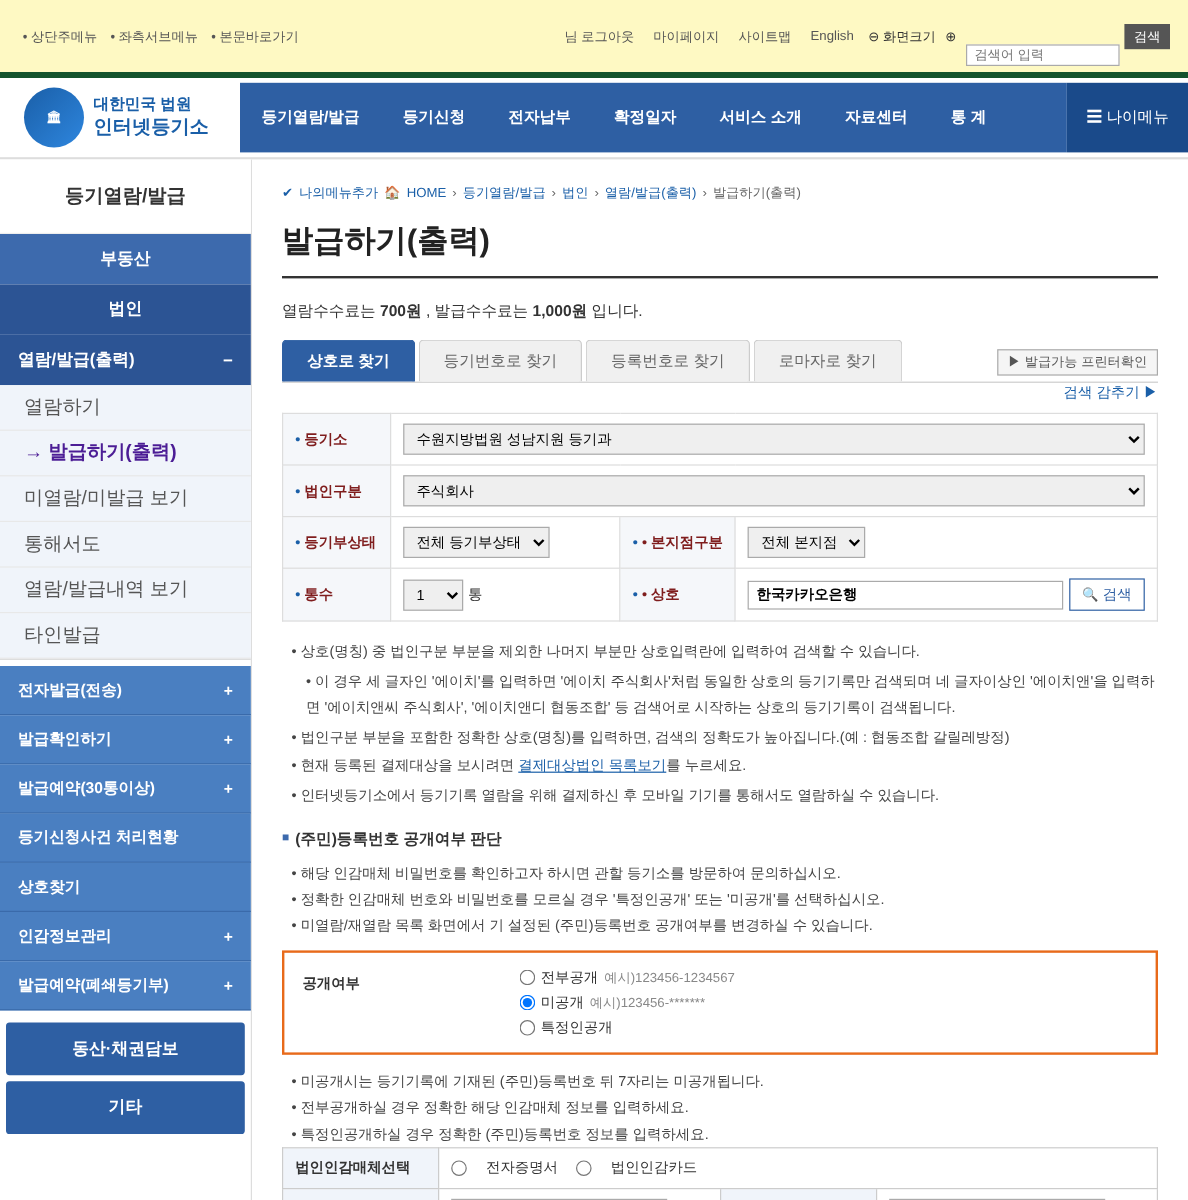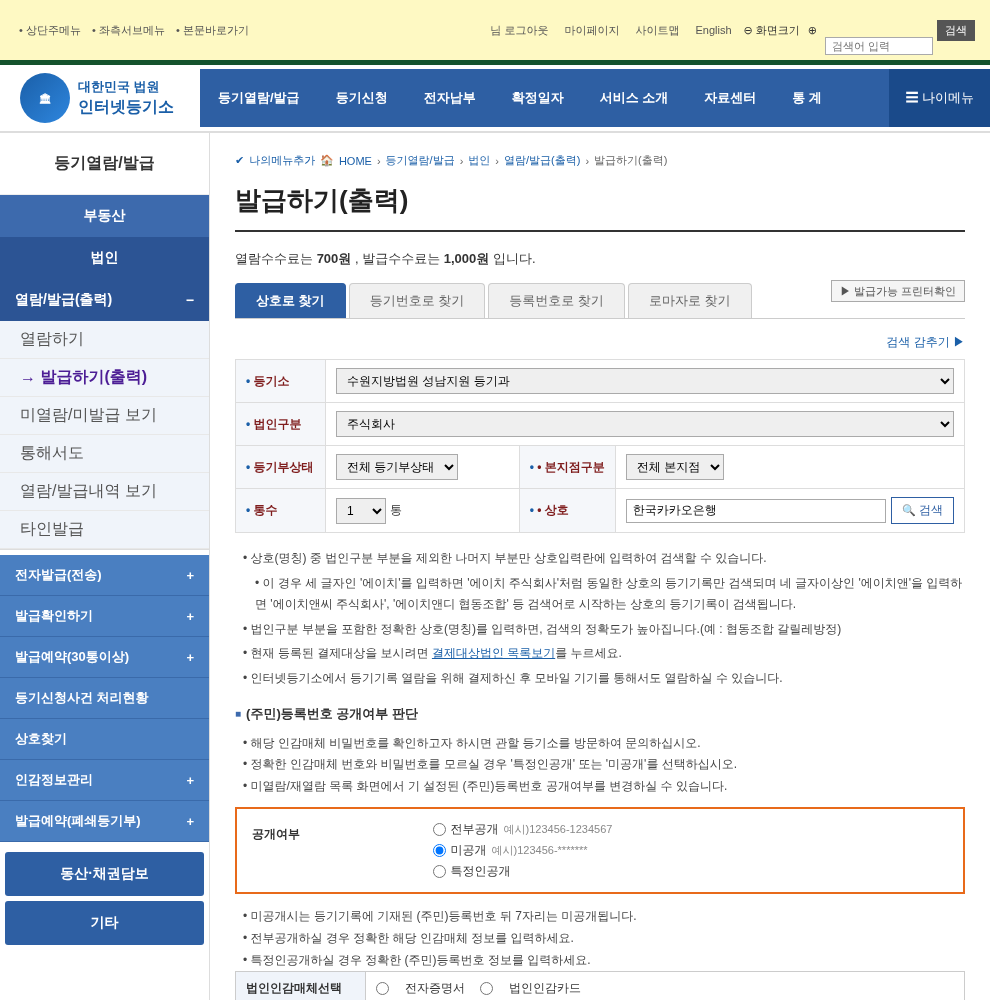--- a/index.html
+++ b/index.html
@@ -3,21 +3,21 @@
   <meta charset="utf-8">
   <style>
     * { box-sizing: border-box; margin: 0; padding: 0; }
     body { font-family: '맑은 고딕', 'Malgun Gothic', sans-serif; font-size: 13px; background: #f5f5f5; color: #333; }
     
     
     .top-bar { background: #fef9c3; padding: 5px 15px; display: flex; justify-content: space-between; align-items: center; font-size: 11px; border-bottom: 5px solid #14532d; }
     .top-bar-left a, .top-bar-right a { color: #555; text-decoration: none; margin: 0 4px; }
     .top-bar-right { display: flex; align-items: center; gap: 8px; }
     .top-bar-right .search-wrap { display: flex; align-items: center; gap: 4px; }
-    .top-bar-right input[type=text] { border: 1px solid #aaa; padding: 2px 6px; font-size: 11px; width: 108px; margin-top: 32px; }
+    .top-bar-right input[type=text] { border: 1px solid #aaa; padding: 2px 6px; font-size: 11px; width: 128px; margin-top: 32px; }
     .search-btn { background: #555; color: #fff; border: none; padding: 3px 8px; font-size: 11px; cursor: pointer; }
 
     
     .header { background: #fff; border-bottom: 2px solid #ddd; display: flex; align-items: center; }
     .logo { padding: 8px 20px; display: flex; align-items: center; gap: 8px; min-width: 200px; }
     .logo-icon { width: 50px; height: 50px; background: linear-gradient(135deg, #1a5fa8, #2e86de); border-radius: 50%; display: flex; align-items: center; justify-content: center; color: white; font-size: 10px; font-weight: bold; }
     .logo-text { color: #1a5fa8; font-size: 13px; font-weight: bold; line-height: 1.4; }
     .main-nav { display: flex; flex: 1; background: #2e5fa3; }
     .main-nav a { color: #fff; text-decoration: none; padding: 20px 18px; display: block; font-size: 13px; font-weight: bold; }
     .nav-menu-btn { background: #1a4a8a; color: #fff; padding: 20px 16px; cursor: pointer; border: none; font-size: 13px; display: flex; align-items: center; gap: 5px; }
@@ -39,34 +39,34 @@
 
     
     .main-content { flex: 1; padding: 20px 25px; background: #fff; }
     .breadcrumb { font-size: 11px; color: #666; margin-bottom: 15px; display: flex; align-items: center; gap: 5px; }
     .breadcrumb a { color: #1a5fa8; text-decoration: none; }
     .page-title { font-size: 26px; font-weight: bold; color: #222; margin-bottom: 18px; padding-bottom: 12px; border-bottom: 2px solid #333; }
     .fee-notice { font-size: 13px; color: #333; margin-bottom: 15px; }
     .fee-notice strong { font-weight: bold; }
 
     
-    .tabs { display: flex; gap: 3px; margin-bottom: 15px; border-bottom: 1px solid #ccc; align-items: flex-start; }
+    .tabs { display: flex; gap: 3px; border-bottom: 1px solid #ccc; align-items: center; }
     .tab { padding: 8px 20px; border: 1px solid #ccc; background: #f0f0f0; color: #666; cursor: pointer; font-size: 13px; border-bottom: none; border-radius: 4px 4px 0 0; }
     .tab.active { background: #2e5fa3; color: #fff; border-color: #2e5fa3; font-weight: bold; }
     .search-toggle { color: #1a5fa8; font-size: 12px; text-align: right; margin-bottom: 8px; cursor: pointer; }
 
     
     .form-table { width: 100%; border: 1px solid #ccc; border-collapse: collapse; margin-bottom: 15px; }
     .form-table td { padding: 8px 10px; border: 1px solid #ddd; font-size: 12px; }
     .form-table .label { background: #f5f7fa; color: #7f1d1d; font-weight: bold; width: 90px; white-space: nowrap; }
     .form-table .label::before { content: '• '; color: #1a5fa8; }
     .form-table select, .form-table input[type=text] { border: 1px solid #aaa; padding: 4px 6px; font-size: 12px; }
     .form-table select.full { width: 100%; }
     .search-inline { display: flex; align-items: center; gap: 5px; }
-    .search-inline input { flex: 1; border: 1px solid #aaa; padding: 4px 6px; font-size: 12px; }
+    .search-inline input { flex: 1; border: 1px solid #aaa; padding: 4px 6px; font-size: 12px; font-weight: bold; }
     .btn-search-sm { background: #fff; border: 1px solid #2e5fa3; color: #2e5fa3; padding: 4px 10px; font-size: 12px; cursor: pointer; display: flex; align-items: center; gap: 3px; }
     .btn-search-sm::before { content: '🔍'; font-size: 11px; }
 
     
     .info-section { margin-bottom: 15px; font-size: 12px; line-height: 1.8; color: #444; }
     .info-section p { margin-bottom: 3px; padding-left: 8px; position: relative; }
     .info-section p::before { content: '• '; color: #444; }
     .info-section a { color: #1a5fa8; }
 
     

